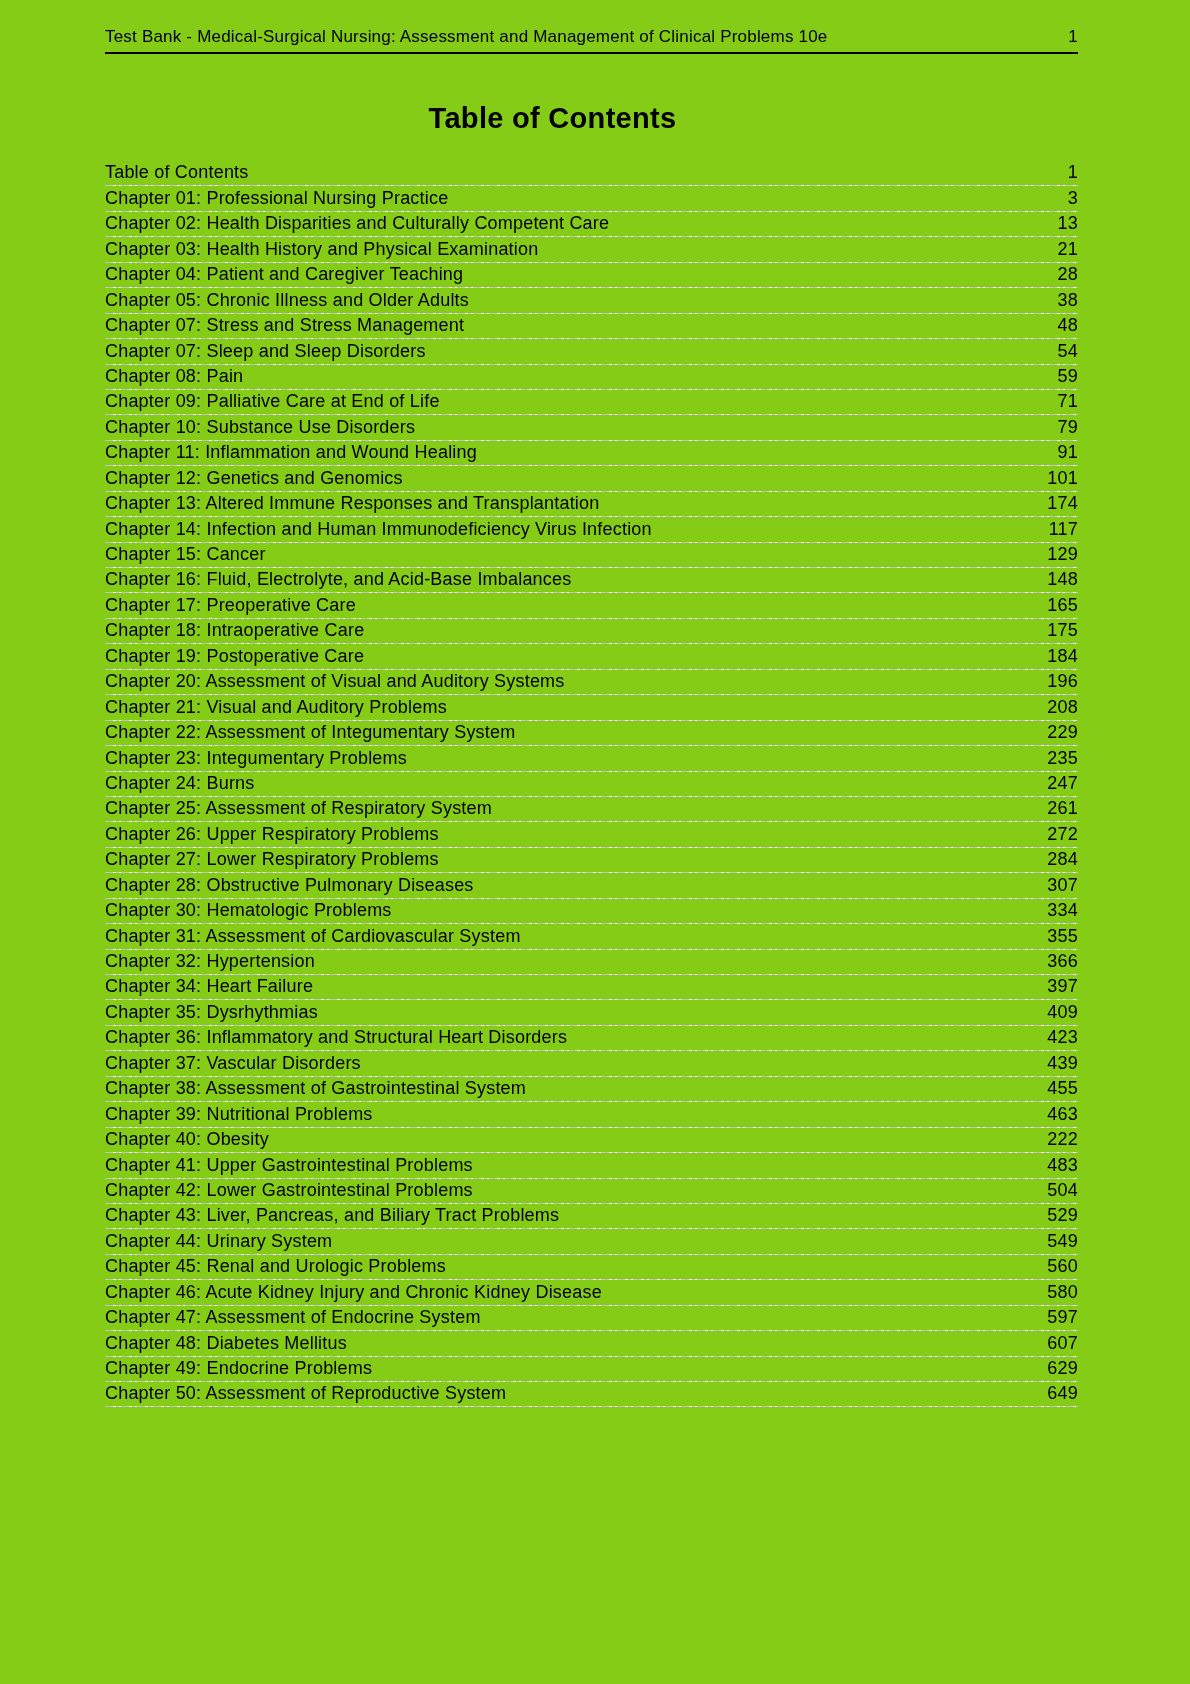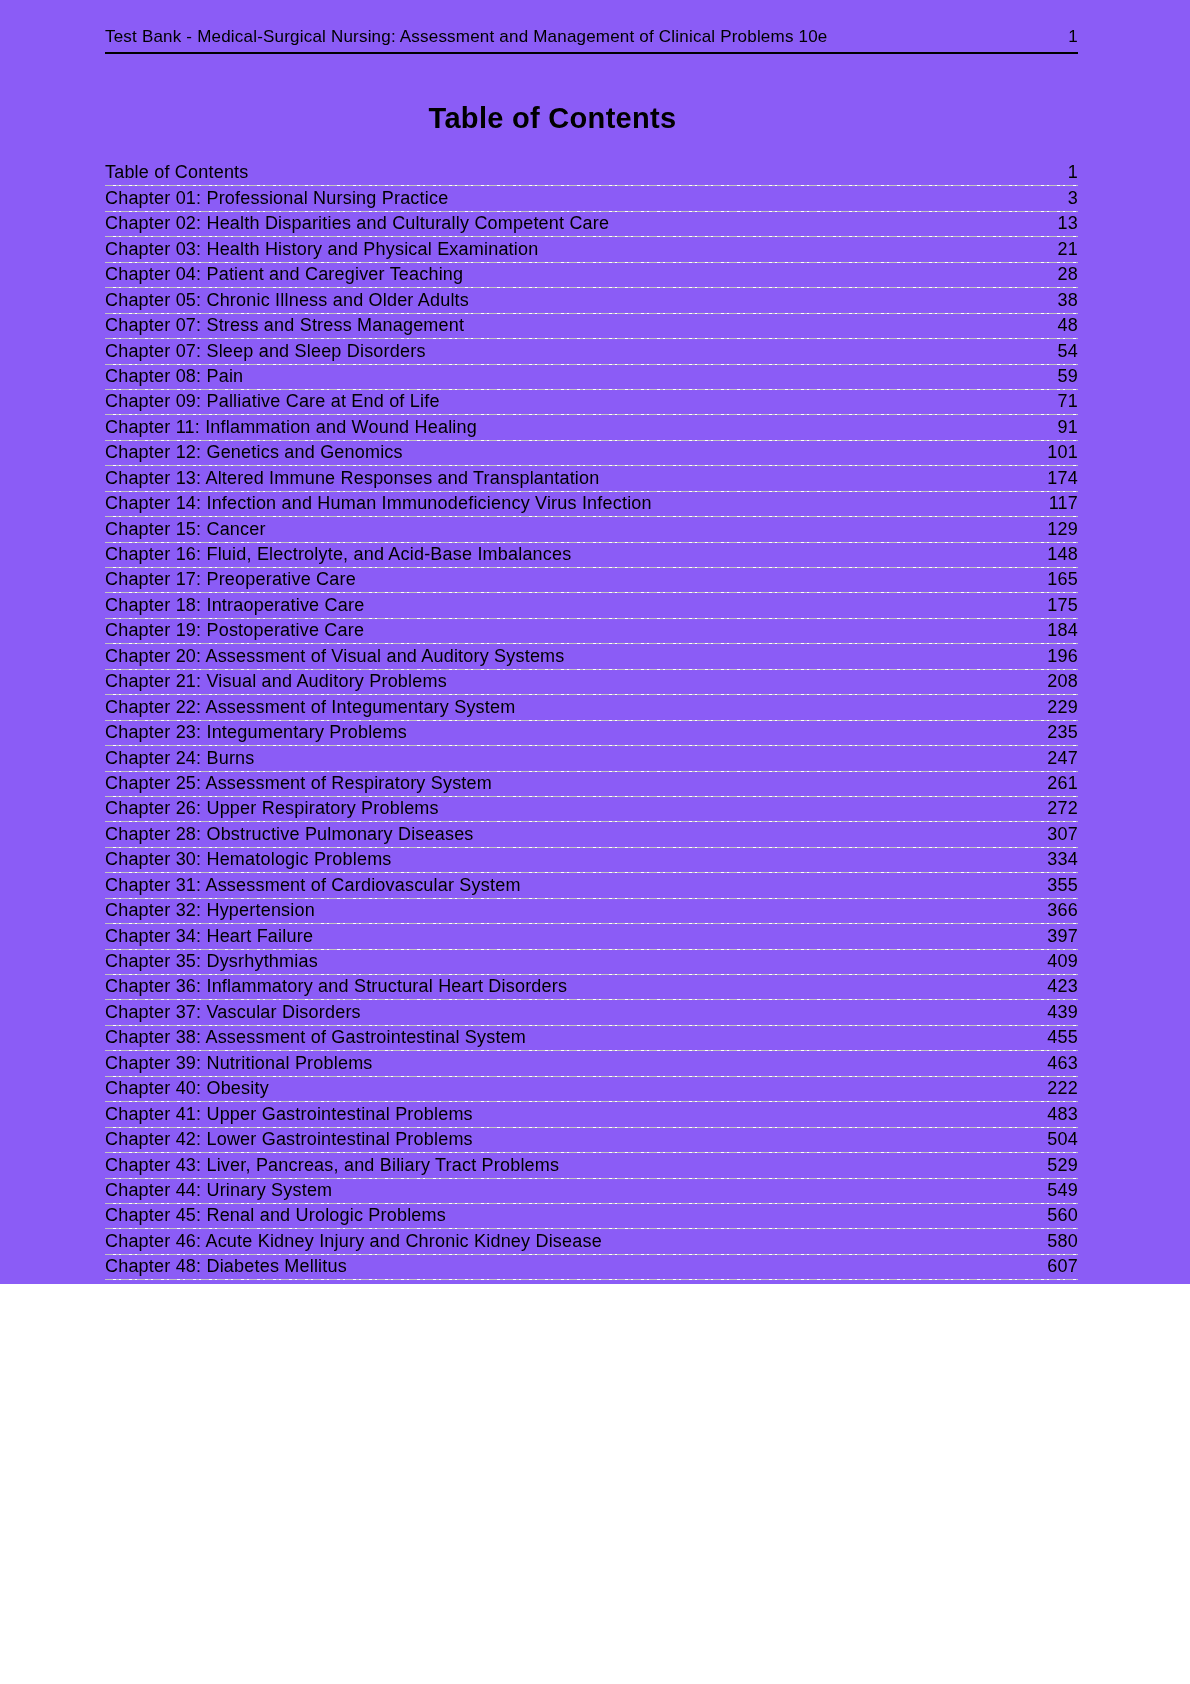--- a/index.html
+++ b/index.html
@@ -3,22 +3,22 @@
 <meta charset="utf-8">
 <style>
   html, body {
     margin: 0;
     padding: 0;
     background: #ffffff;
   }
   .page {
     position: relative;
     width: 1190px;
-    height: 1284px;
-    background: #8b5cf6;
+    height: 1684px;
+    background: #84cc16;
     font-family: "Liberation Sans", sans-serif;
     color: #000000;
     overflow: hidden;
   }
   .header {
     position: absolute;
     left: 105px;
     top: 27px;
     width: 973px;
     display: flex;
@@ -125,20 +125,24 @@
     <div class="toc-row">
       <span class="toc-label">Chapter 08: Pain</span>
       <span class="toc-page">59</span>
     </div>
 
     <div class="toc-row">
       <span class="toc-label">Chapter 09: Palliative Care at End of Life</span>
       <span class="toc-page">71</span>
     </div>
 
+    <div class="toc-row">
+      <span class="toc-label">Chapter 10: Substance Use Disorders</span>
+      <span class="toc-page">79</span>
+    </div>
 
     <div class="toc-row">
       <span class="toc-label">Chapter 11: Inflammation and Wound Healing</span>
       <span class="toc-page">91</span>
     </div>
 
     <div class="toc-row">
       <span class="toc-label">Chapter 12: Genetics and Genomics</span>
       <span class="toc-page">101</span>
     </div>
@@ -206,20 +210,24 @@
     <div class="toc-row">
       <span class="toc-label">Chapter 25: Assessment of Respiratory System</span>
       <span class="toc-page">261</span>
     </div>
 
     <div class="toc-row">
       <span class="toc-label">Chapter 26: Upper Respiratory Problems</span>
       <span class="toc-page">272</span>
     </div>
 
+    <div class="toc-row">
+      <span class="toc-label">Chapter 27: Lower Respiratory Problems</span>
+      <span class="toc-page">284</span>
+    </div>
 
     <div class="toc-row">
       <span class="toc-label">Chapter 28: Obstructive Pulmonary Diseases</span>
       <span class="toc-page">307</span>
     </div>
 
 
     <div class="toc-row">
       <span class="toc-label">Chapter 30: Hematologic Problems</span>
       <span class="toc-page">334</span>
@@ -294,20 +302,24 @@
     <div class="toc-row">
       <span class="toc-label">Chapter 45: Renal and Urologic Problems</span>
       <span class="toc-page">560</span>
     </div>
 
     <div class="toc-row">
       <span class="toc-label">Chapter 46: Acute Kidney Injury and Chronic Kidney Disease</span>
       <span class="toc-page">580</span>
     </div>
 
+    <div class="toc-row">
+      <span class="toc-label">Chapter 47: Assessment of Endocrine System</span>
+      <span class="toc-page">597</span>
+    </div>
 
     <div class="toc-row">
       <span class="toc-label">Chapter 48: Diabetes Mellitus</span>
       <span class="toc-page">607</span>
     </div>
 
     <div class="toc-row">
       <span class="toc-label">Chapter 49: Endocrine Problems</span>
       <span class="toc-page">629</span>
     </div>

